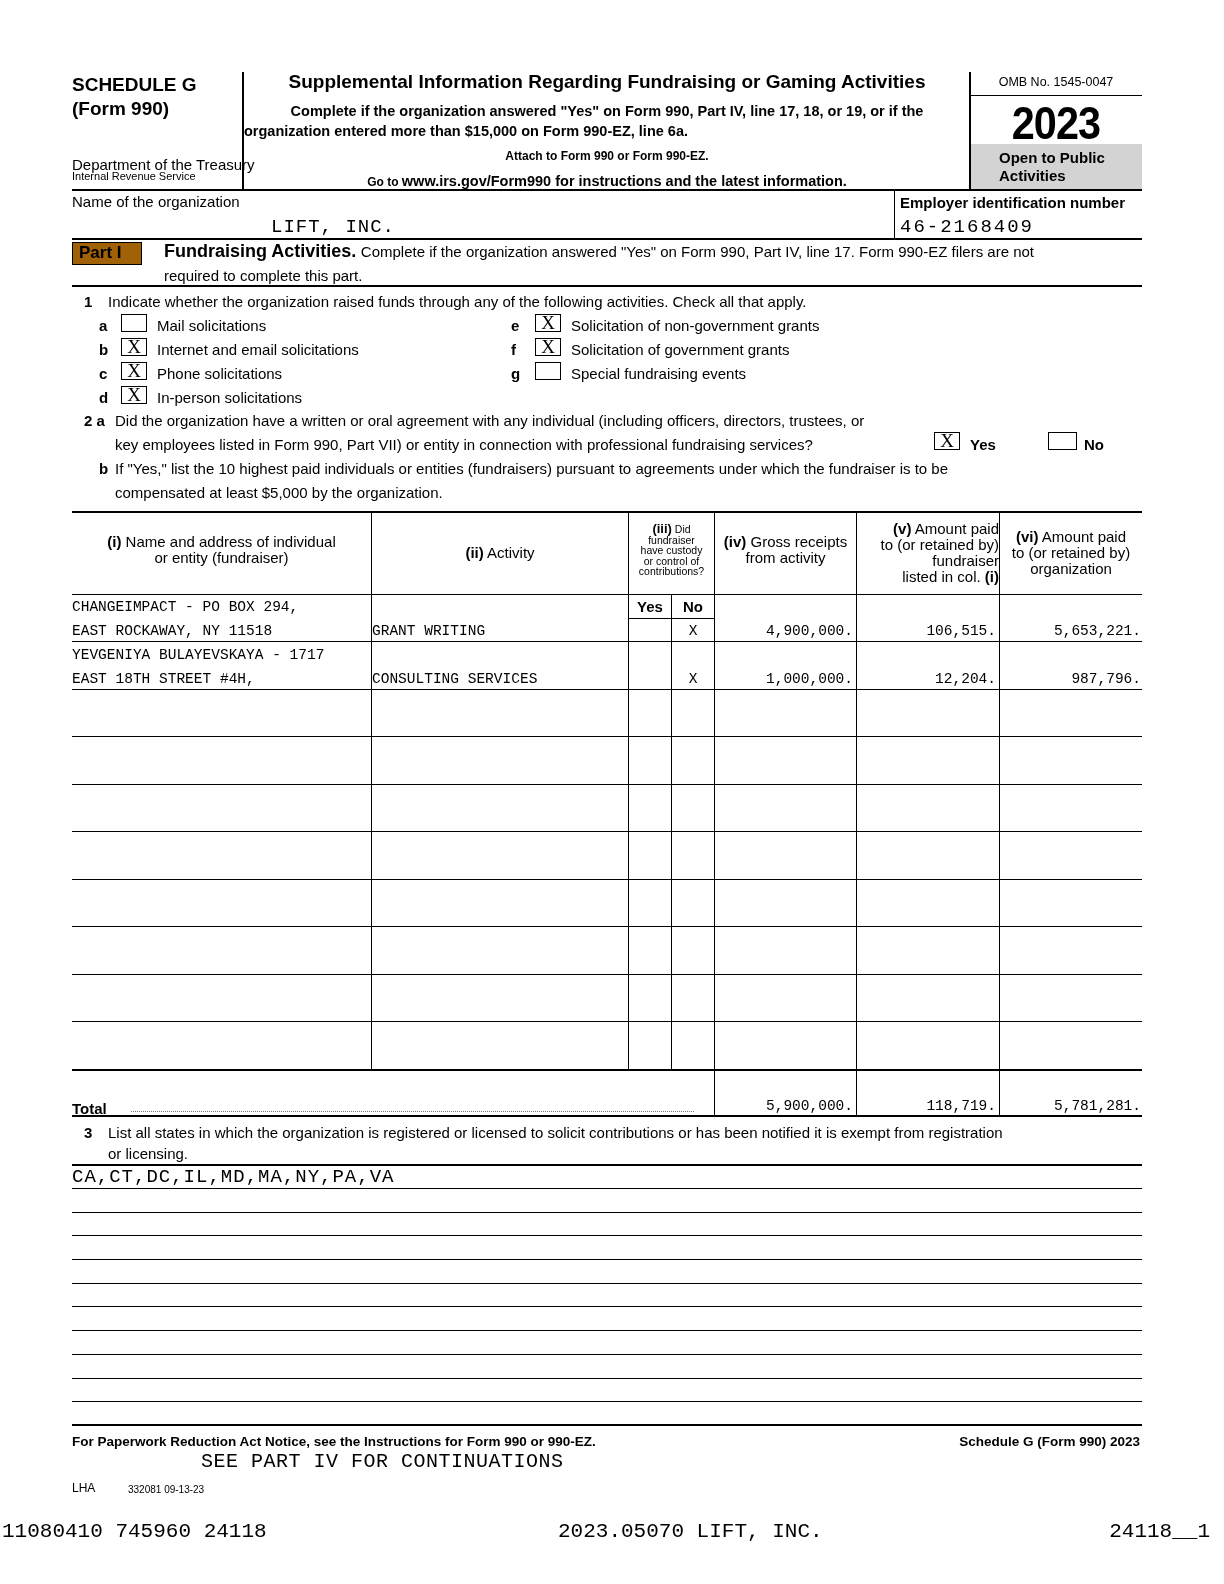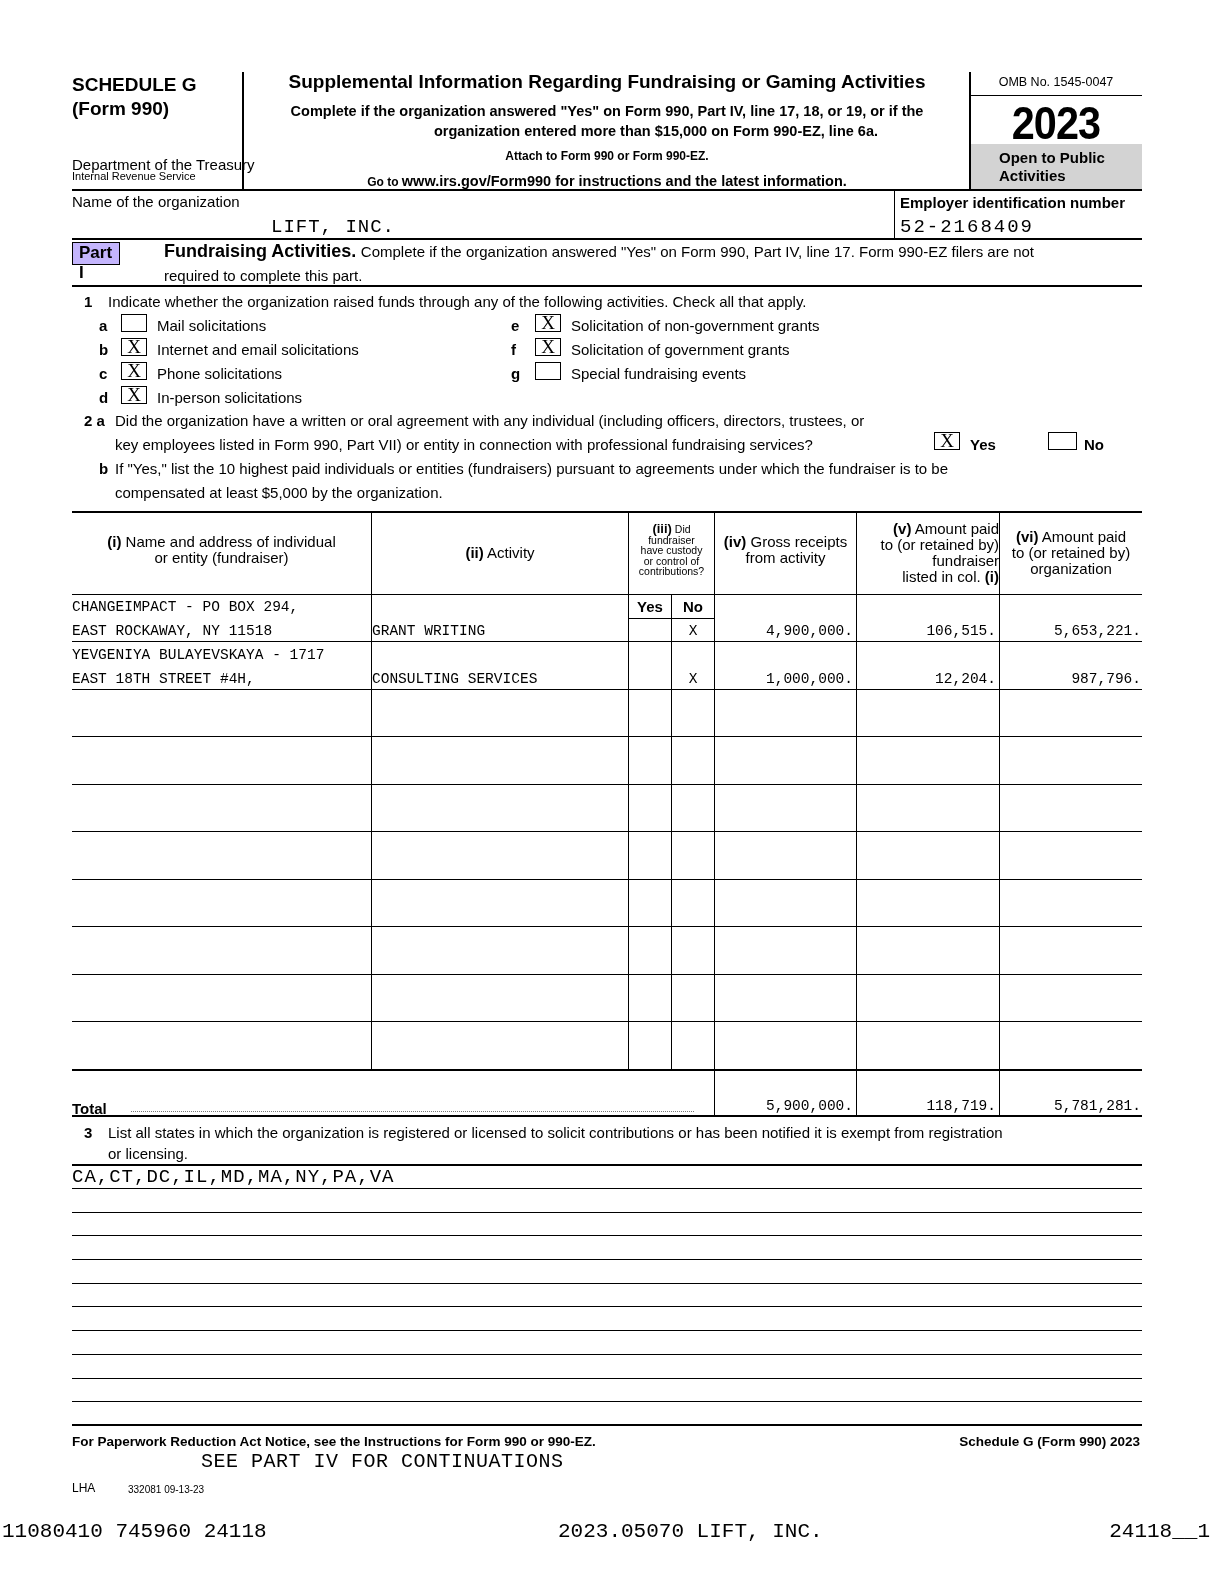--- a/index.html
+++ b/index.html
@@ -21,43 +21,43 @@
 
 <div class="abs b" style="left:72px;top:74px;font-size:19px;">SCHEDULE G</div>
 <div class="abs b" style="left:72px;top:98px;font-size:19px;">(Form 990)</div>
 <div class="abs" style="left:72px;top:156px;font-size:15px;">Department of the Treasury</div>
 <div class="abs" style="left:72px;top:170px;font-size:11px;">Internal Revenue Service</div>
 
 <div class="vline" style="left:242px;top:72px;height:118px;width:2px;"></div>
 
 <div class="abs b" style="left:244px;width:726px;top:71px;font-size:19px;text-align:center;">Supplemental Information Regarding Fundraising or Gaming Activities</div>
 <div class="abs b" style="left:244px;width:726px;top:103px;font-size:14.5px;text-align:center;">Complete if the organization answered "Yes" on Form 990, Part IV, line 17, 18, or 19, or if the</div>
-<div class="abs b" style="left:244px;width:634px;top:123px;font-size:14.5px;text-align:right;">organization entered more than $15,000 on Form 990-EZ, line 6a.</div>
+<div class="abs b" style="left:244px;width:634px;top:123px;font-size:14.5px;text-align:left;">organization entered more than $15,000 on Form 990-EZ, line 6a.</div>
 <div class="abs b" style="left:244px;width:726px;top:149px;font-size:12px;text-align:center;">Attach to Form 990 or Form 990-EZ.</div>
 <div class="abs b" style="left:244px;width:726px;top:173px;font-size:14.5px;text-align:center;"><span style="font-size:12px;">Go to </span><span>www.irs.gov/Form990 for instructions and the latest information.</span></div>
 
 <div class="vline" style="left:969px;top:72px;height:118px;width:2px;"></div>
 <div class="abs" style="left:971px;width:170px;top:75px;font-size:12.5px;text-align:center;">OMB No. 1545-0047</div>
 <div class="hline" style="left:971px;width:171px;top:95px;"></div>
 <div class="abs b" style="left:971px;width:170px;top:96px;font-size:46px;text-align:center;letter-spacing:-1px;transform:scaleX(0.9);">2023</div>
 <div class="abs" style="left:971px;width:171px;top:144px;height:46px;background:#d3d3d3;">
   <div class="b" style="padding-left:28px;padding-top:5px;font-size:15px;line-height:18px;">Open to Public</div>
   <div class="b" style="padding-left:28px;font-size:15px;line-height:18px;">Activities</div>
 </div>
 
 <div class="hline" style="left:72px;width:1070px;top:189px;height:2px;"></div>
 
 <div class="abs" style="left:72px;top:193px;font-size:15px;">Name of the organization</div>
 <div class="abs mono" style="left:271px;top:216px;font-size:19px;letter-spacing:1px;">LIFT, INC.</div>
 <div class="vline" style="left:894px;top:191px;height:48px;"></div>
 <div class="abs b" style="left:900px;top:194px;font-size:15px;">Employer identification number</div>
-<div class="abs mono" style="left:900px;top:216px;font-size:19px;letter-spacing:2px;">52-2168409</div>
+<div class="abs mono" style="left:900px;top:216px;font-size:19px;letter-spacing:2px;">46-2168409</div>
 <div class="hline" style="left:72px;width:1070px;top:238px;height:2px;"></div>
 
-<div class="abs b" style="left:72px;top:242px;width:48px;height:23px;background:#c4b5fd;border:1px solid #000;box-sizing:border-box;font-size:17px;line-height:20px;padding-left:6px;">Part I</div>
+<div class="abs b" style="left:72px;top:242px;width:70px;height:23px;background:#a16207;border:1px solid #000;box-sizing:border-box;font-size:17px;line-height:20px;padding-left:6px;">Part I</div>
 <div class="abs" style="left:164px;top:241px;white-space:nowrap;"><span class="b" style="font-size:18px;">Fundraising Activities.</span> <span style="font-size:15px;">Complete if the organization answered "Yes" on Form 990, Part IV, line 17. Form 990-EZ filers are not</span></div>
 <div class="abs" style="left:164px;top:267px;font-size:15px;">required to complete this part.</div>
 <div class="hline" style="left:72px;width:1070px;top:285px;height:2px;"></div>
 
 <div class="ltr" style="left:84px;top:293px;">1</div>
 <div class="lbl" style="left:108px;top:293px;">Indicate whether the organization raised funds through any of the following activities. Check all that apply.</div>
 
 <div class="ltr" style="left:99px;top:317px;">a</div>
 <div class="cb" style="left:121px;top:314px;"></div>
 <div class="lbl" style="left:157px;top:317px;">Mail solicitations</div>

